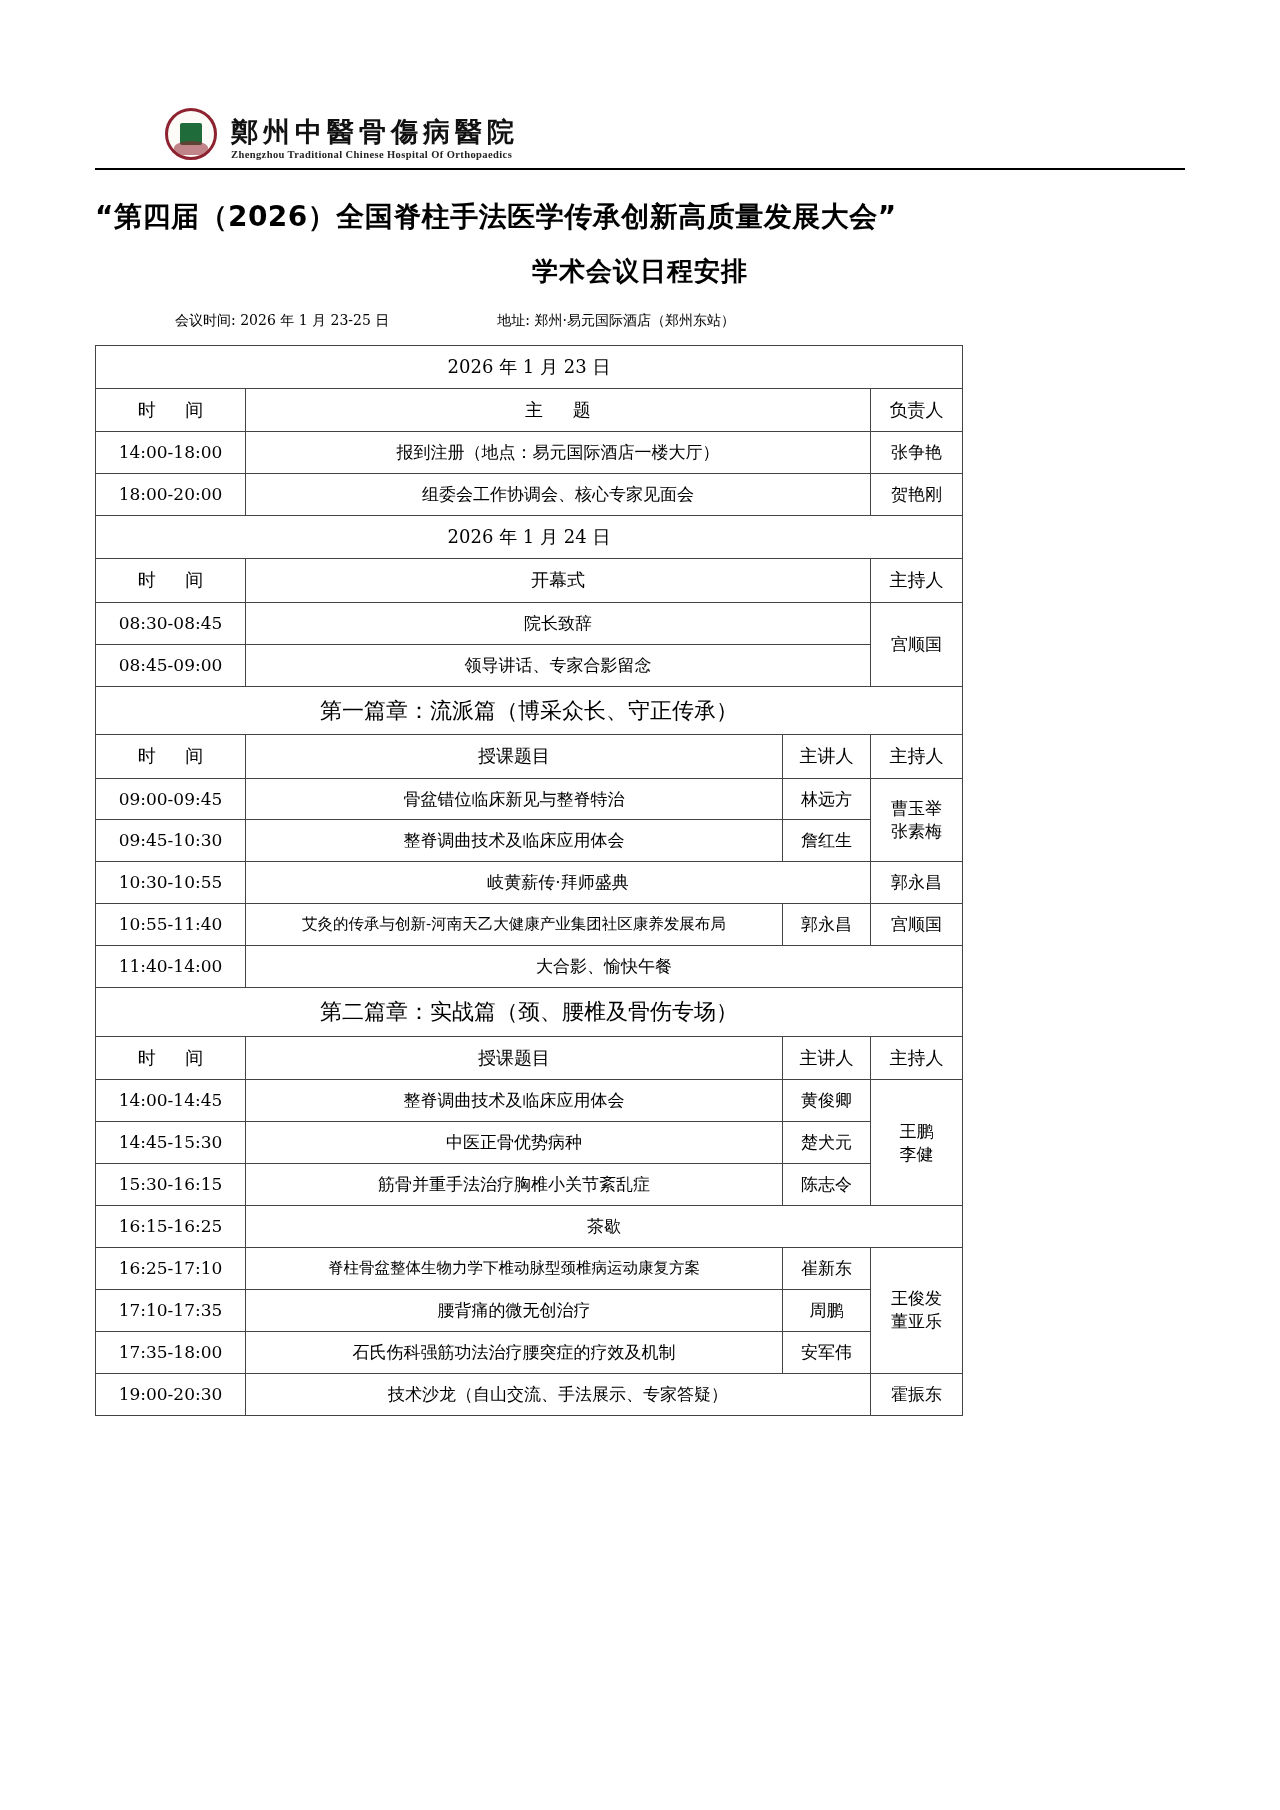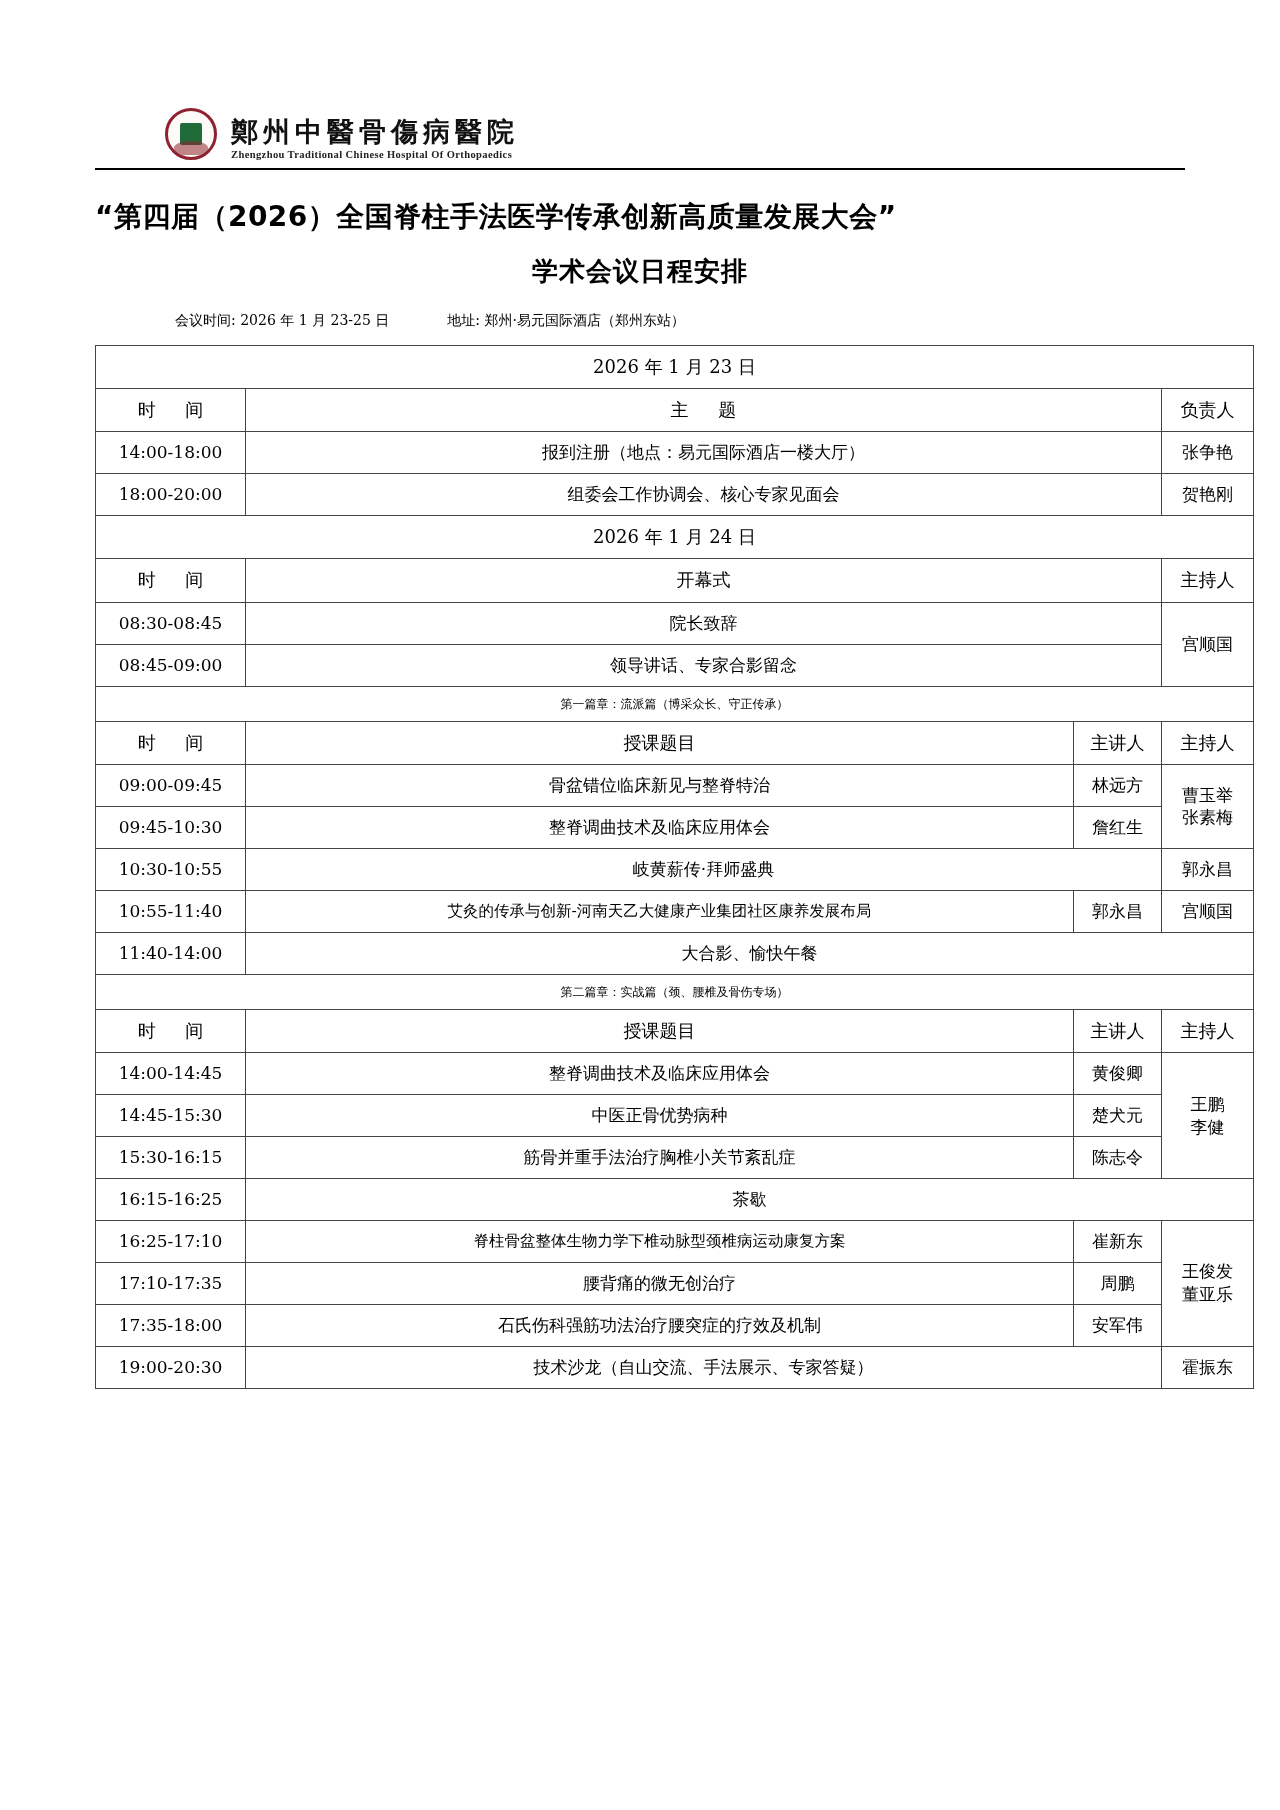--- a/index.html
+++ b/index.html
@@ -109,26 +109,26 @@
     font-family: "DejaVu Sans", "Liberation Sans", sans-serif;
   }
   .meta-line {
     margin-top: 22px;
     display: flex;
     font-size: 14px;
     line-height: 1.4;
     padding: 0 10px;
   }
   .meta-time { margin-left: 70px; }
-  .meta-addr { margin-left: 58px; }
+  .meta-addr { margin-left: 108px; }
 
   
   table.agenda {
     margin-top: 14px;
-    width: 1159px;
+    width: 868px;
     border-collapse: collapse;
     table-layout: fixed;
     font-size: 17px;
   }
   table.agenda td {
     border: 1px solid #444;
     padding: 9px 6px;
     text-align: center;
     vertical-align: middle;
     background: #ffffff;
@@ -145,21 +145,21 @@
   }
   .hdr td, .chapter td {
     background: #eae6da;
   }
   .hdr td {
     font-weight: normal;
     font-size: 18px;
     padding: 12px 6px;
   }
   .chapter td {
-    font-size: 12px;
+    font-size: 22px;
     padding: 13px 6px;
   }
   .spaced { letter-spacing: 12px; text-indent: 12px; }
   .tall td { padding-top: 13px; padding-bottom: 13px; }
   .stack { line-height: 1.55; }
 </style>
 </head>
 <body>
 
 <div class="page">

